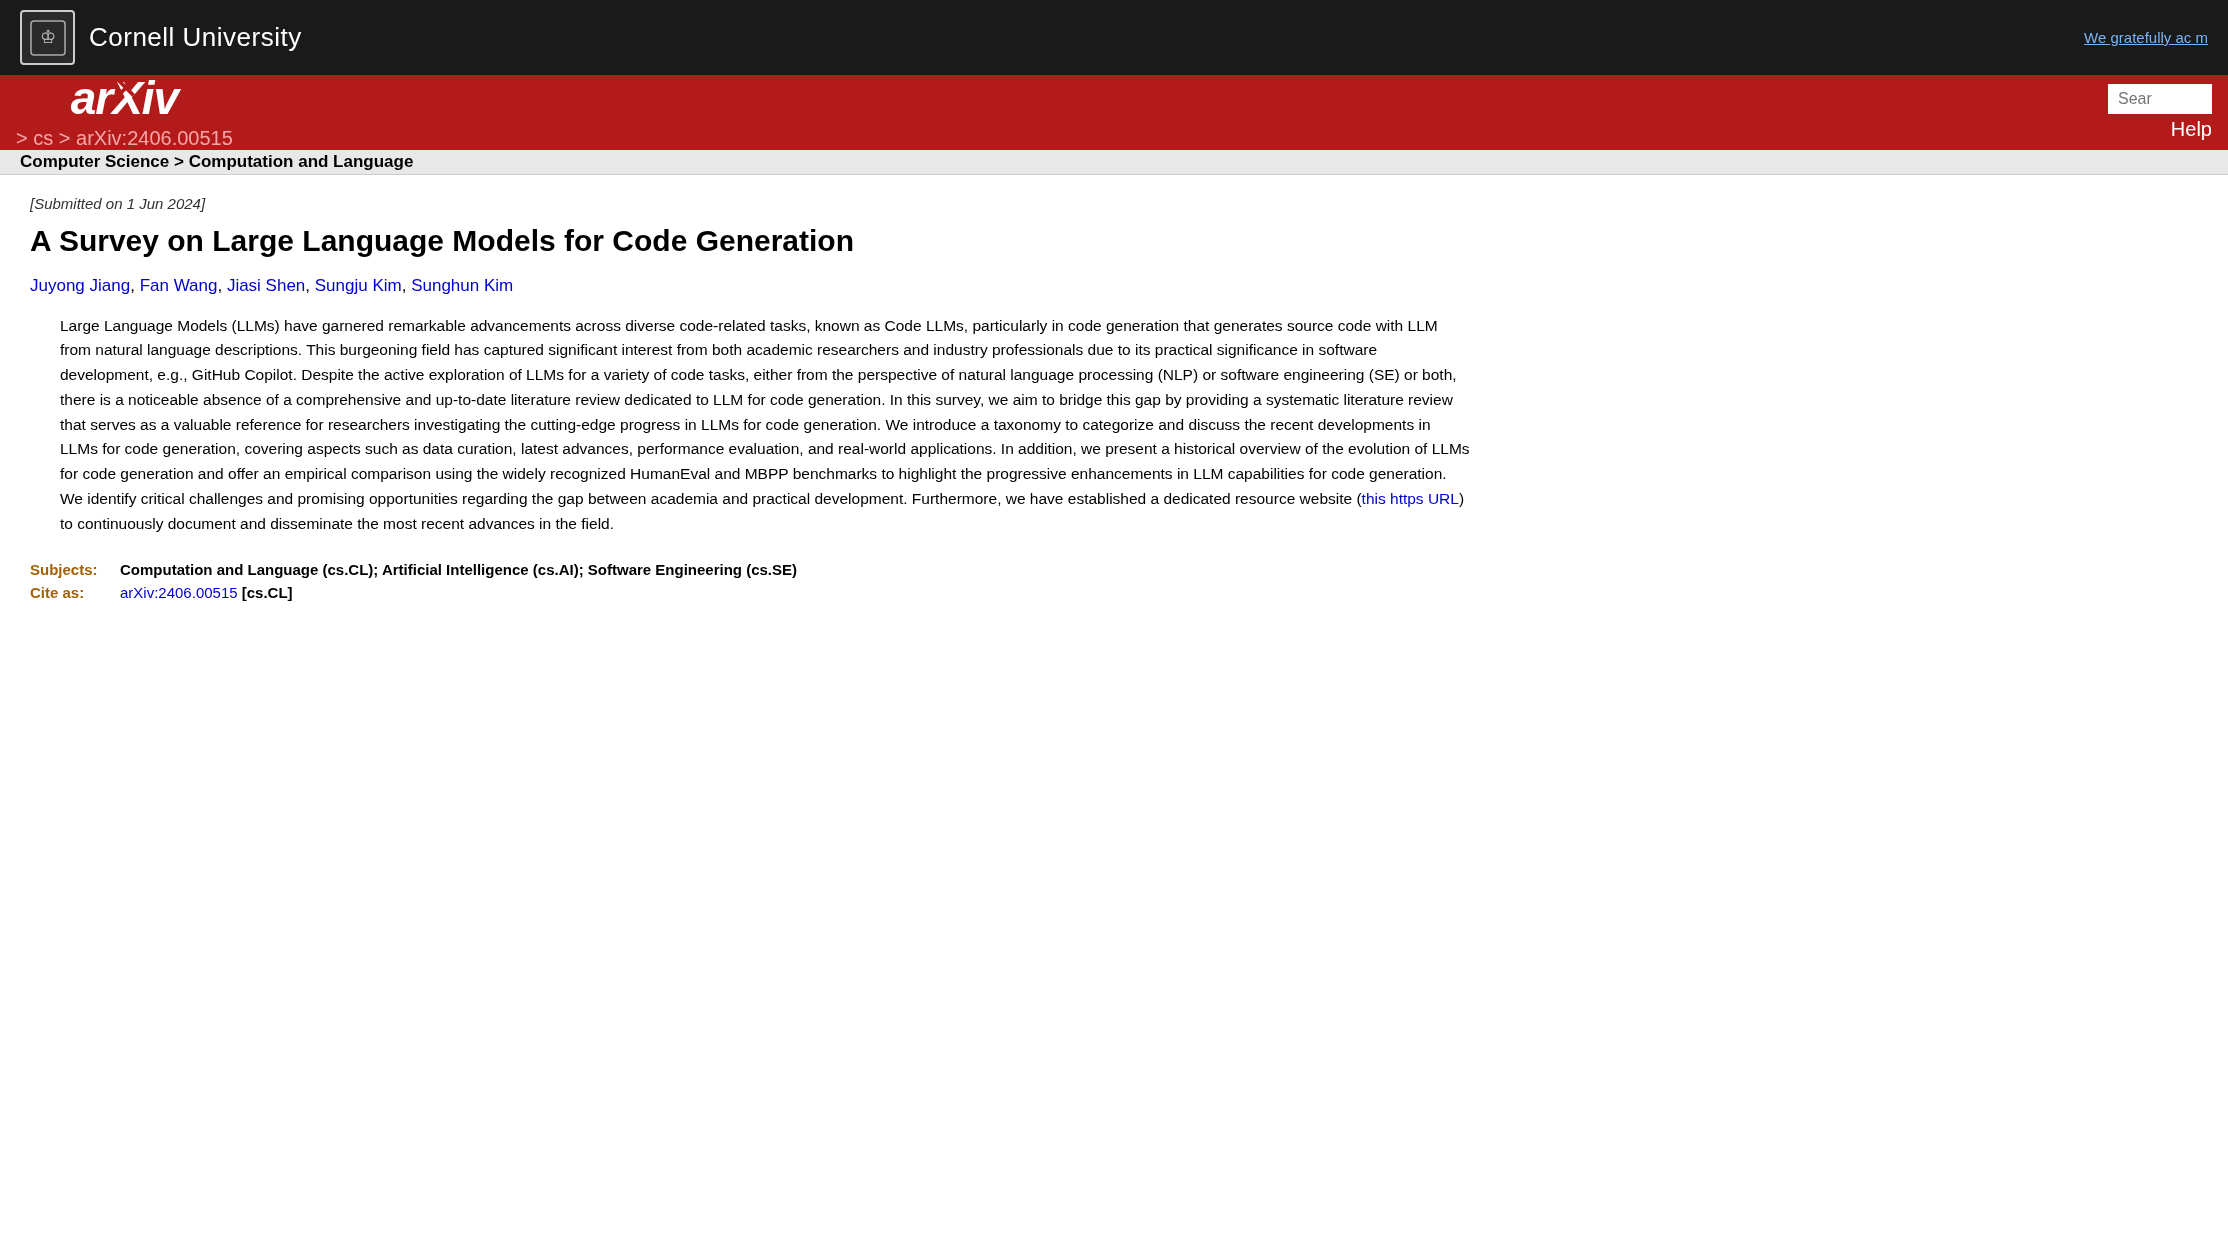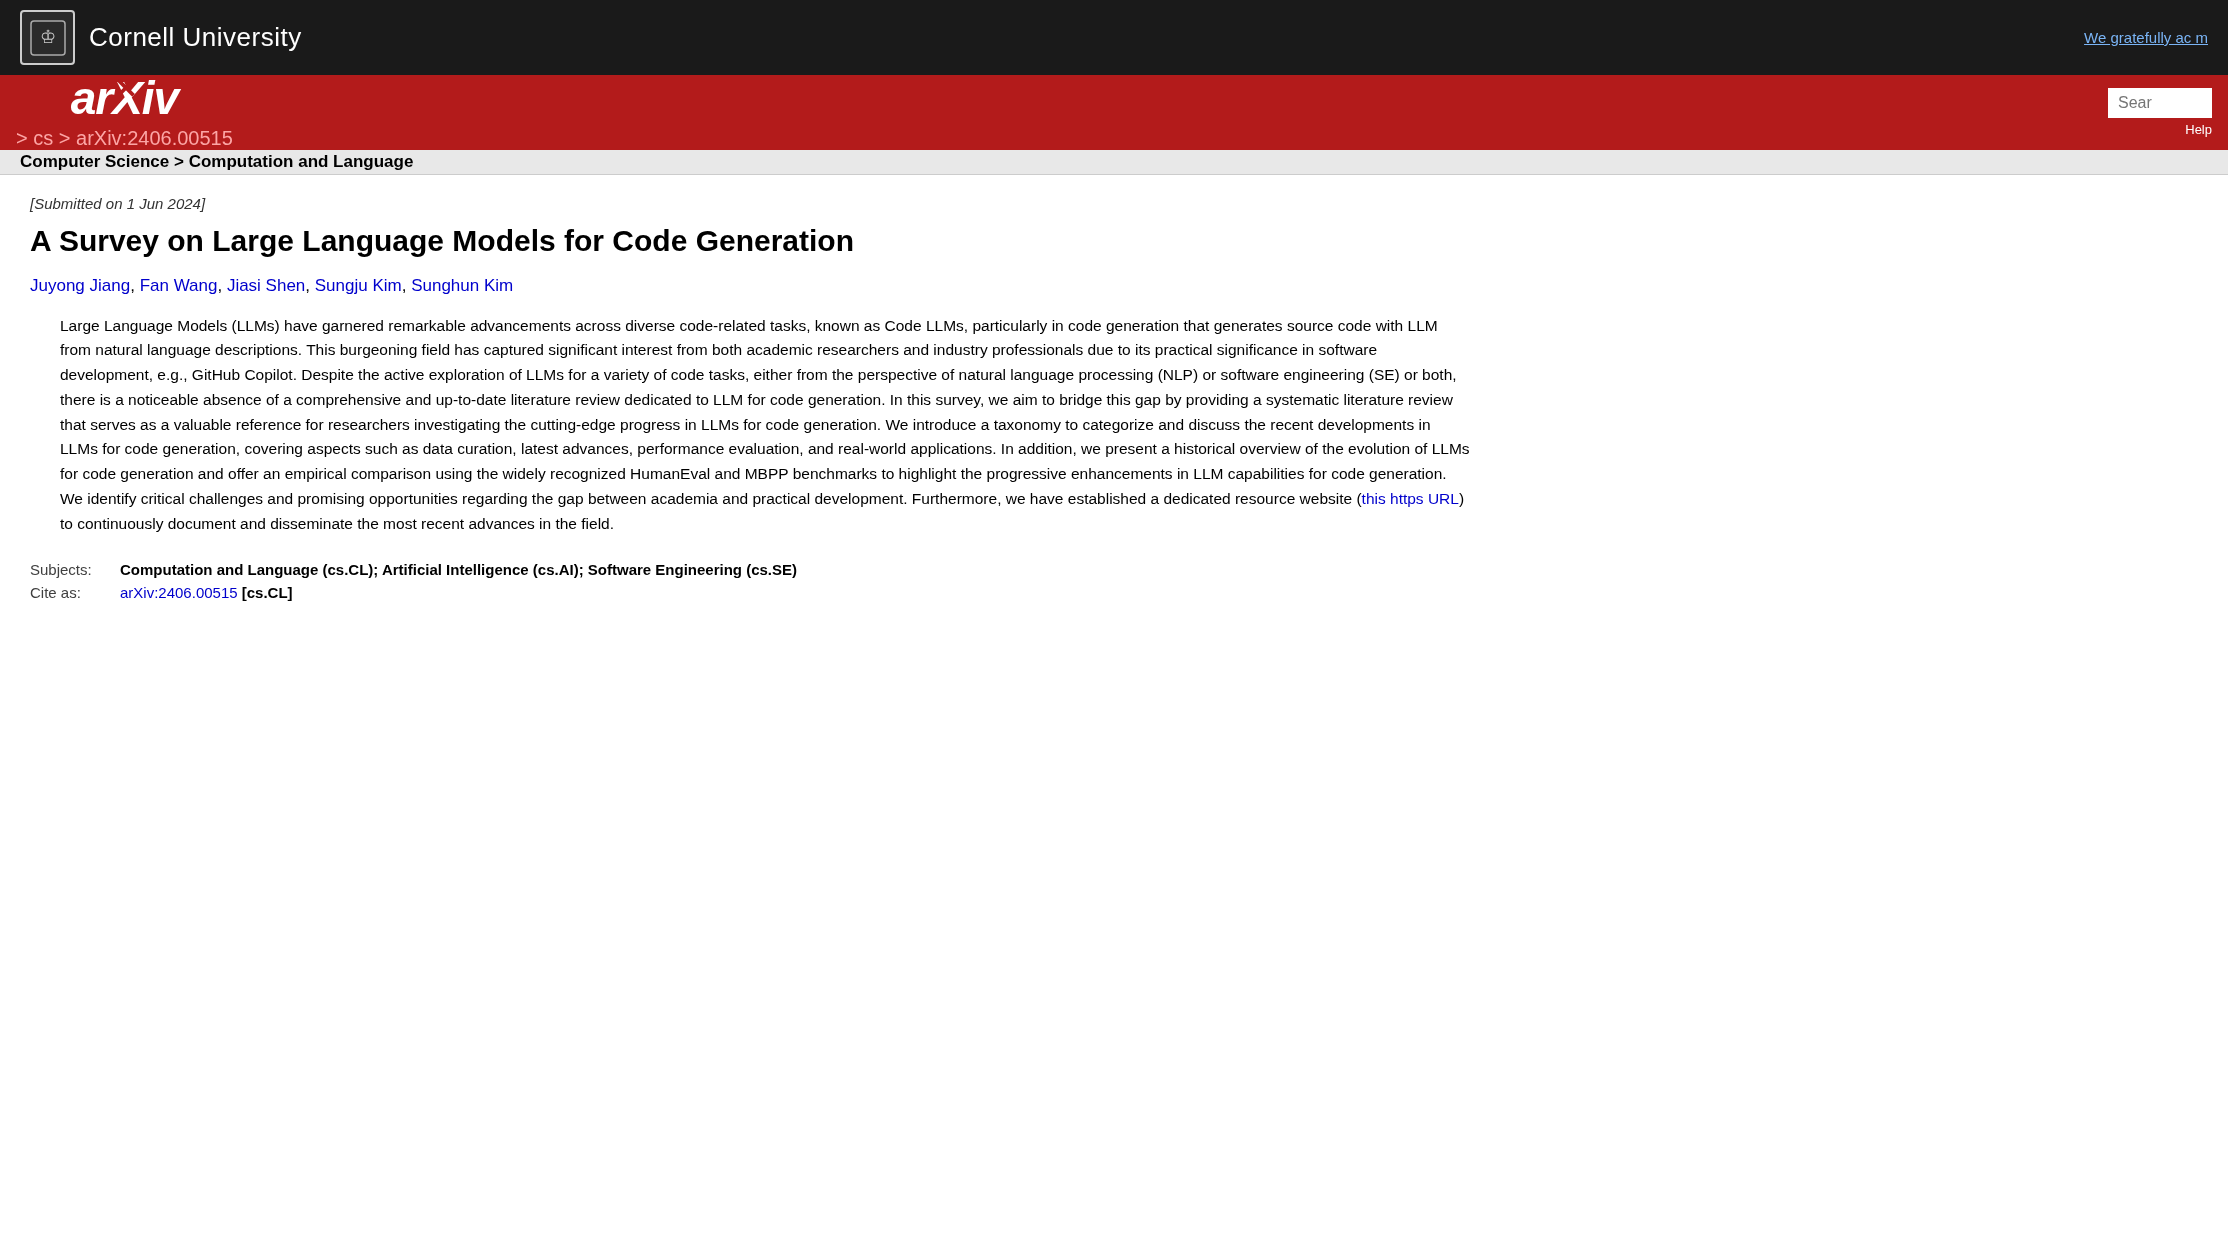--- a/index.html
+++ b/index.html
@@ -88,21 +88,21 @@
     .search-box {
       background: #fff;
       border: none;
       padding: 6px 10px;
       font-size: 16px;
       width: 104px;
       font-family: Arial, sans-serif;
     }
     .help-link {
       color: #fff;
-      font-size: 13px;
+      font-size: 20px;
       font-family: Arial, sans-serif;
       text-decoration: none;
     }
 
     
     .subject-bar {
       background: #e8e8e8;
       border-bottom: 1px solid #ccc;
       padding: 2px 20px;
     }
@@ -167,23 +167,23 @@
       font-size: 15px;
       font-family: Arial, sans-serif;
     }
     .meta-row {
       display: flex;
       align-items: flex-start;
       gap: 10px;
       margin-bottom: 6px;
     }
     .meta-label {
-      font-weight: normal;
+      font-weight: bold;
       min-width: 80px;
-      color: #404040;
+      color: #a16207;
       flex-shrink: 0;
     }
     .meta-value {
       color: #000;
     }
     .meta-value a {
       color: #0000cc;
       text-decoration: none;
     }
 

